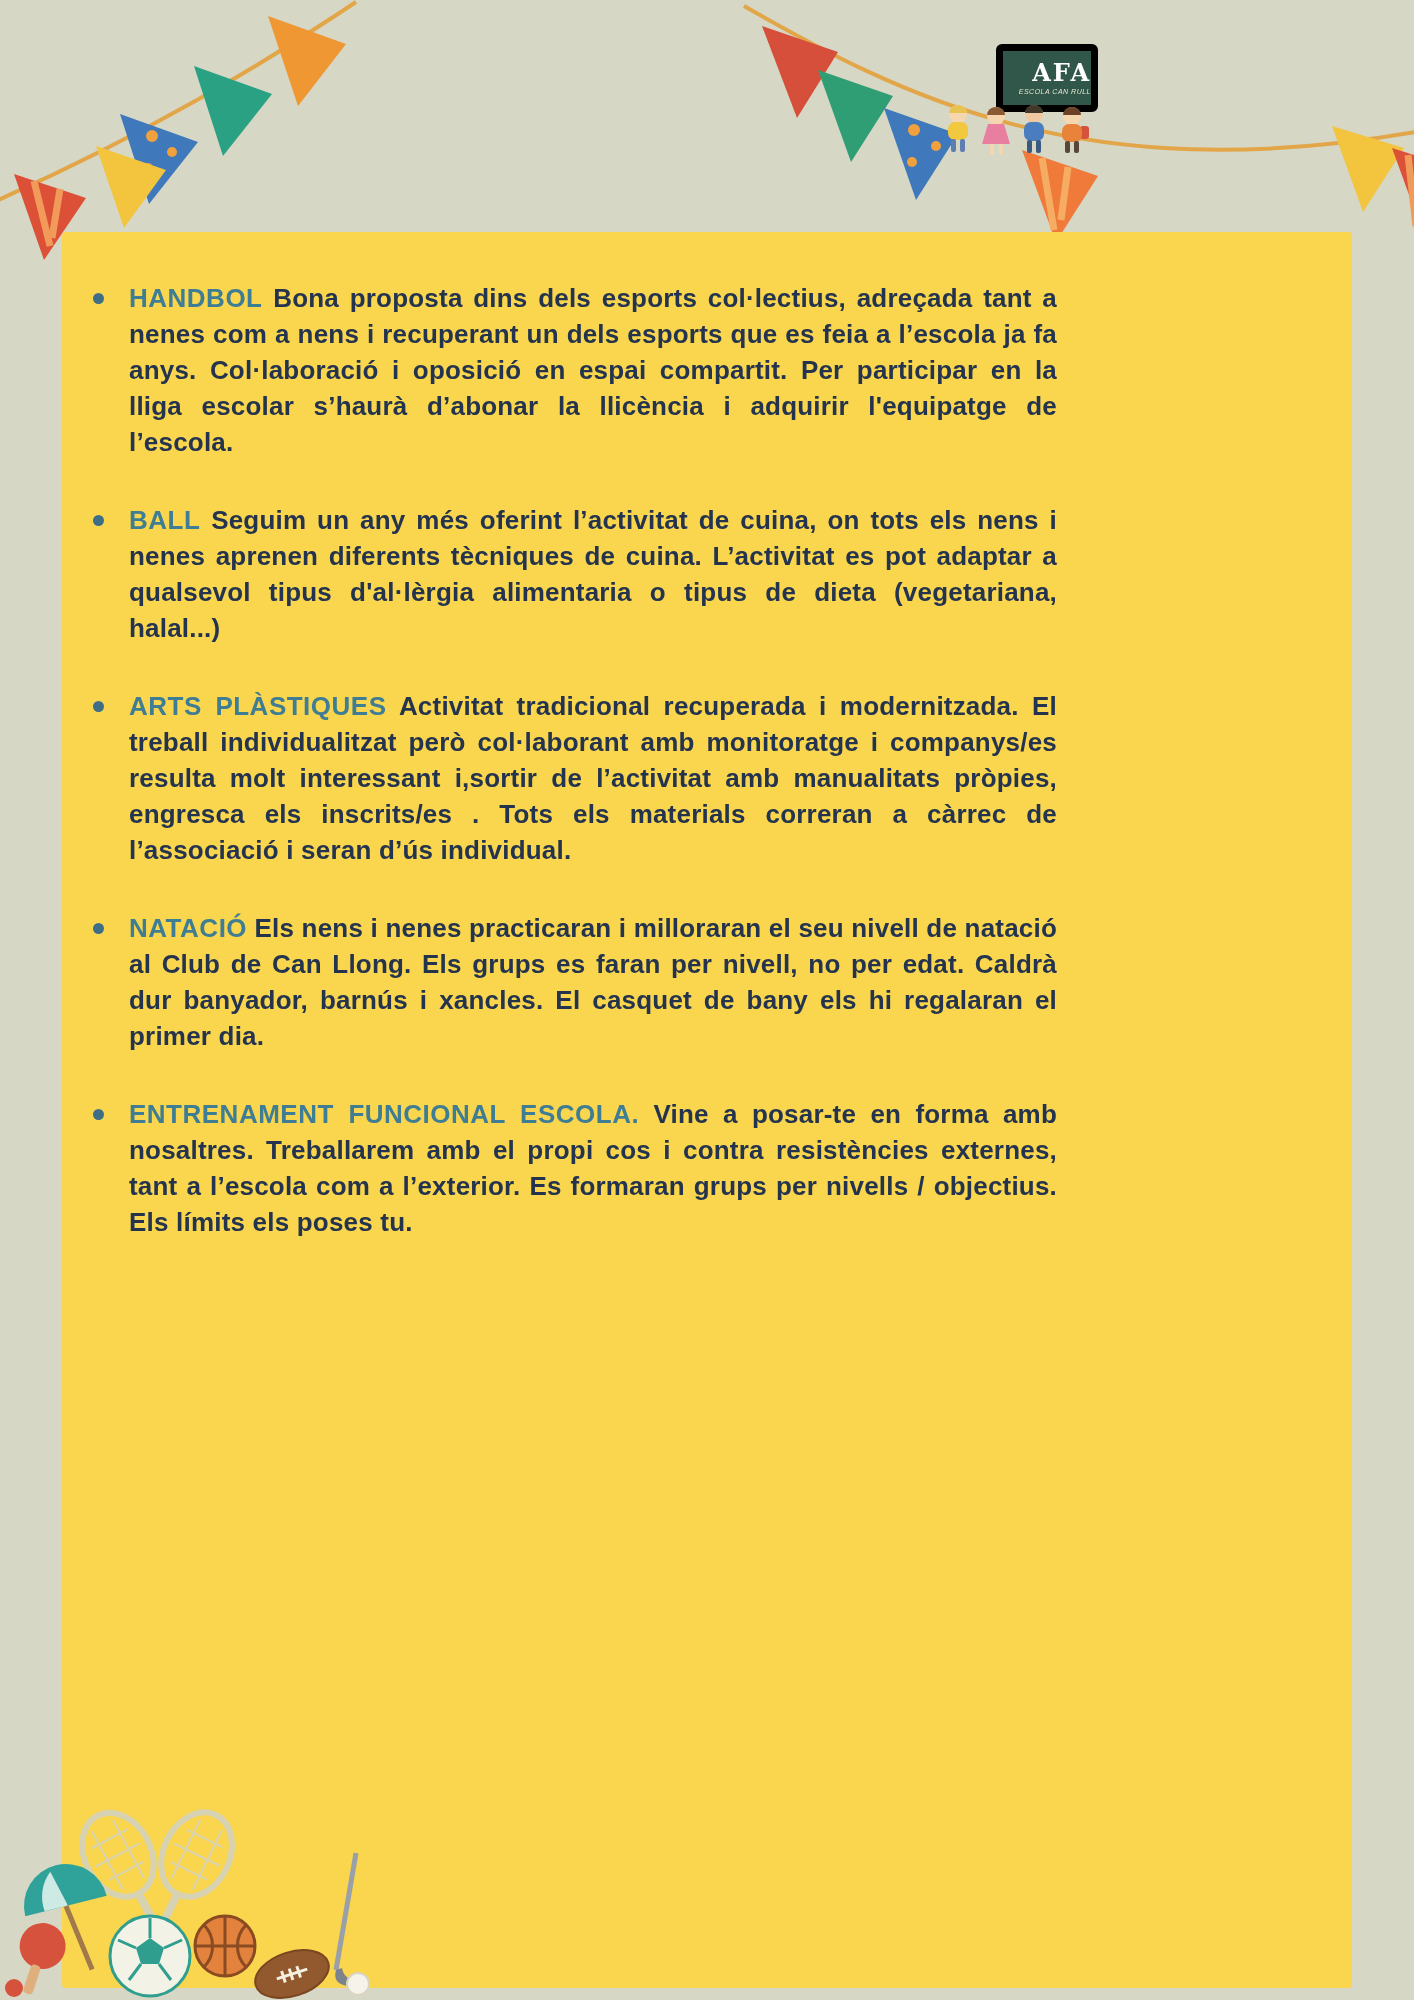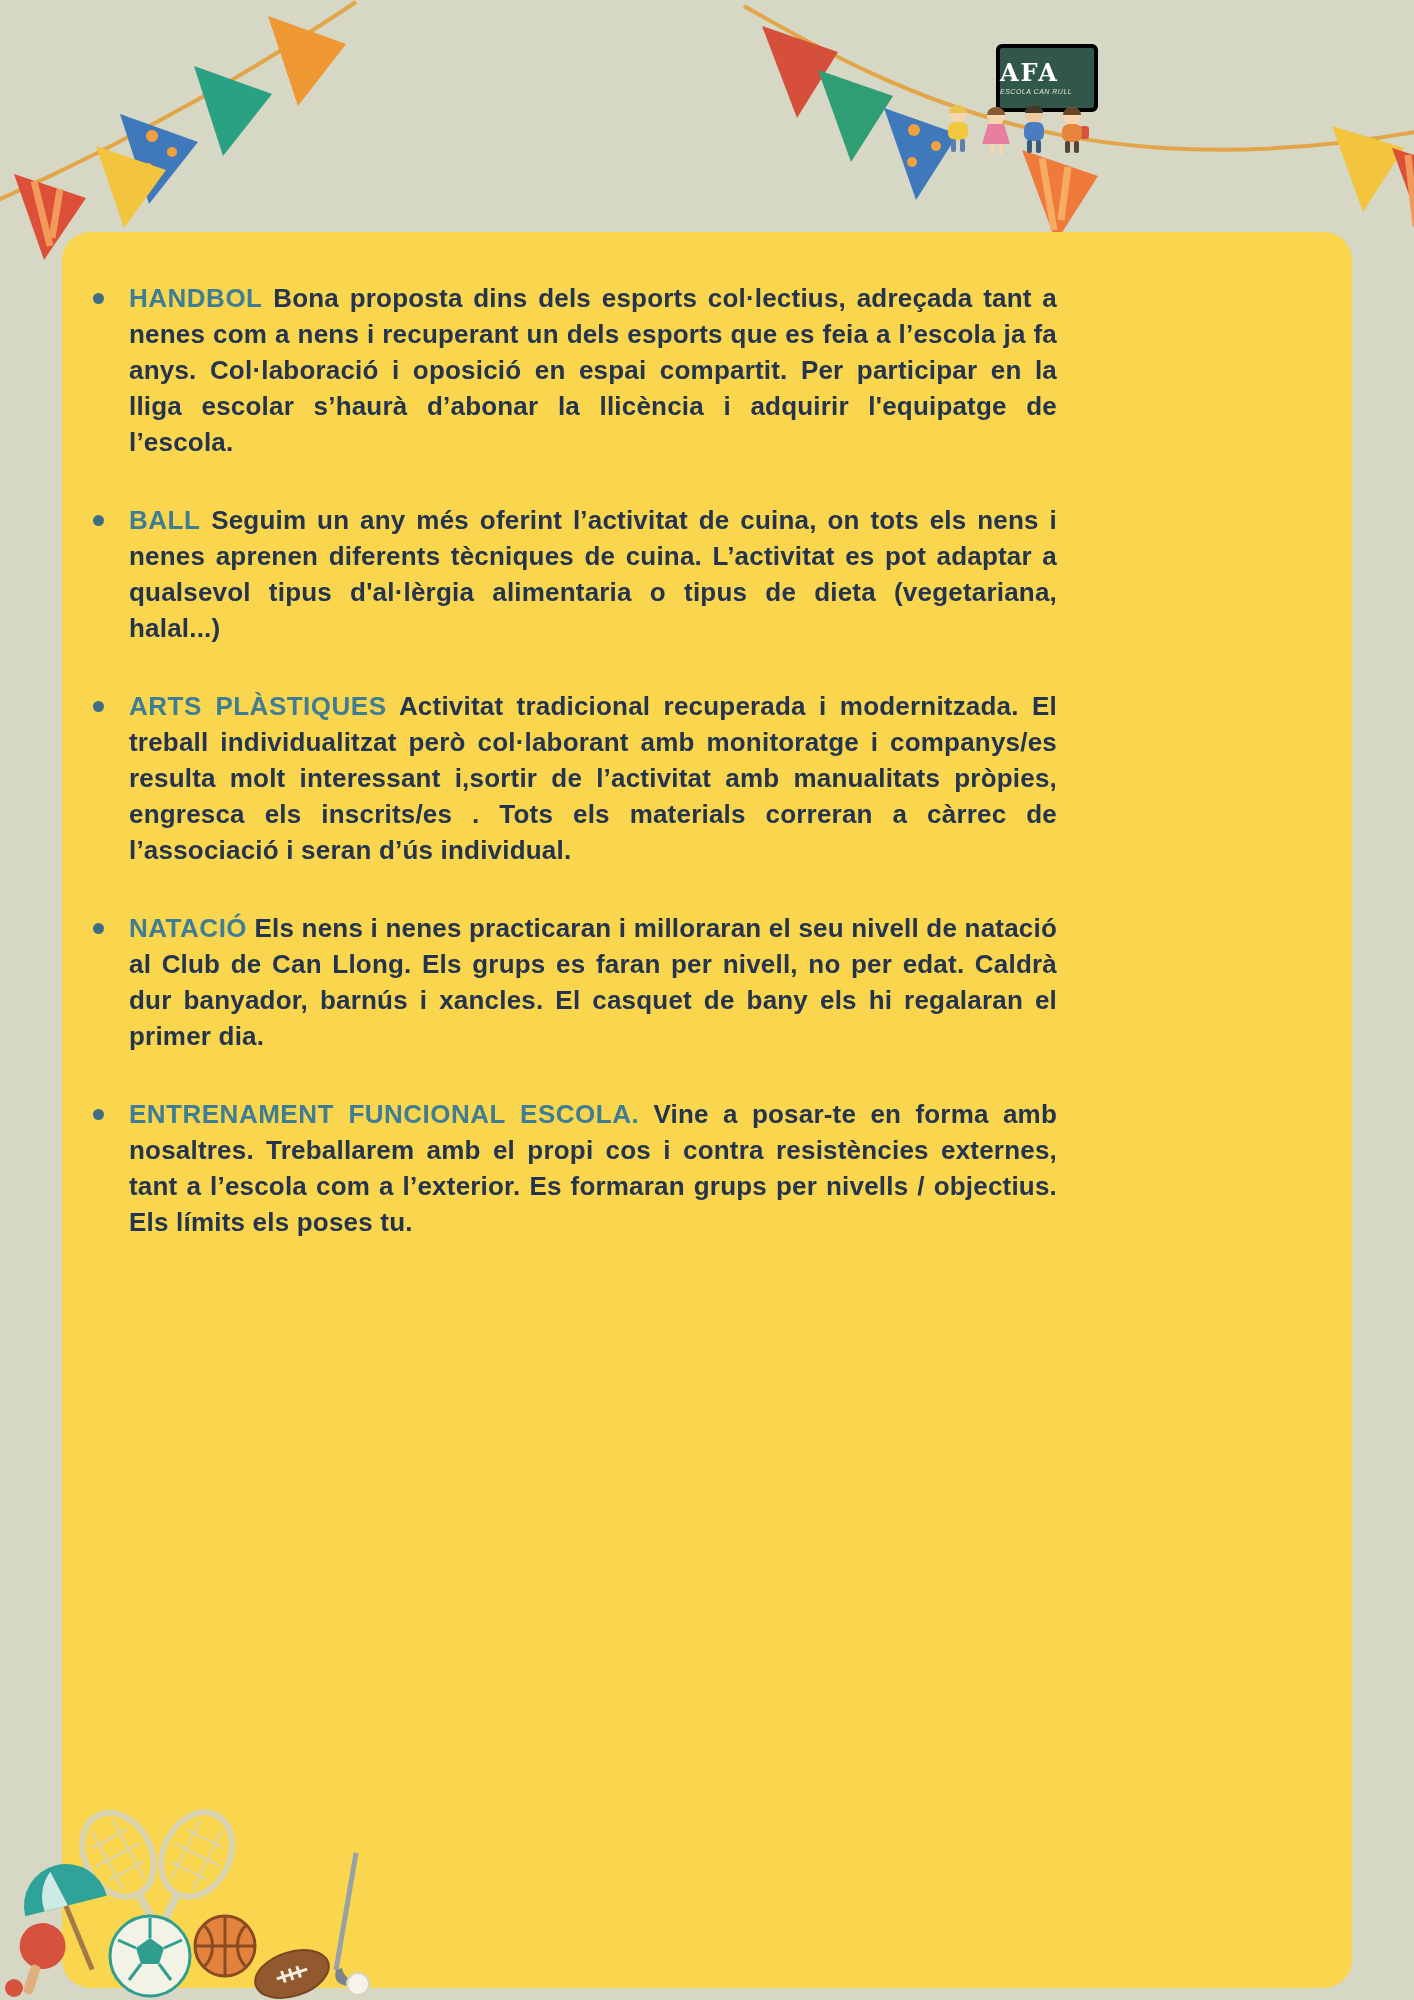--- a/index.html
+++ b/index.html
@@ -11,21 +11,21 @@
     overflow:hidden;
     font-family:"Liberation Sans", sans-serif;
   }
 
   
   .card {
     position:absolute;
     left:62px; top:232px;
     width:1290px; height:1756px;
     background:#f9d64e;
-    border-radius:28px;
+    border-radius:4px;
   }
   .card-content {
     position:absolute;
     left:45px; top:48px;
     width:950px;
   }
   .activity {
     position:relative;
     padding-left:22px;
     margin-bottom:42px;
@@ -51,23 +51,23 @@
   .bunting { position:absolute; top:0; }
   .bunting-left { left:0; }
   .bunting-right { left:740px; }
 
   
   .logo { position:absolute; left:938px; top:44px; width:162px; height:116px; }
   .logo-board {
     position:absolute; right:2px; top:0;
     width:102px; height:68px;
     background:#30574a;
-    border:4px solid #000000;
+    border:7px solid #000000;
     border-radius:6px;
-    display:flex; flex-direction:column; align-items:flex-start; justify-content:center;
+    display:flex; flex-direction:column; align-items:flex-end; justify-content:center;
   }
   .logo-title {
     color:#ffffff; font-size:24px; font-weight:bold;
     font-family:"DejaVu Serif", serif; letter-spacing:2px; line-height:1;
   }
   .logo-subtitle {
     color:#e9e4d1; font-size:7px; font-style:italic;
     margin-top:3px; letter-spacing:0.5px; white-space:nowrap;
   }
   .logo-kids { position:absolute; left:0; top:54px; }

